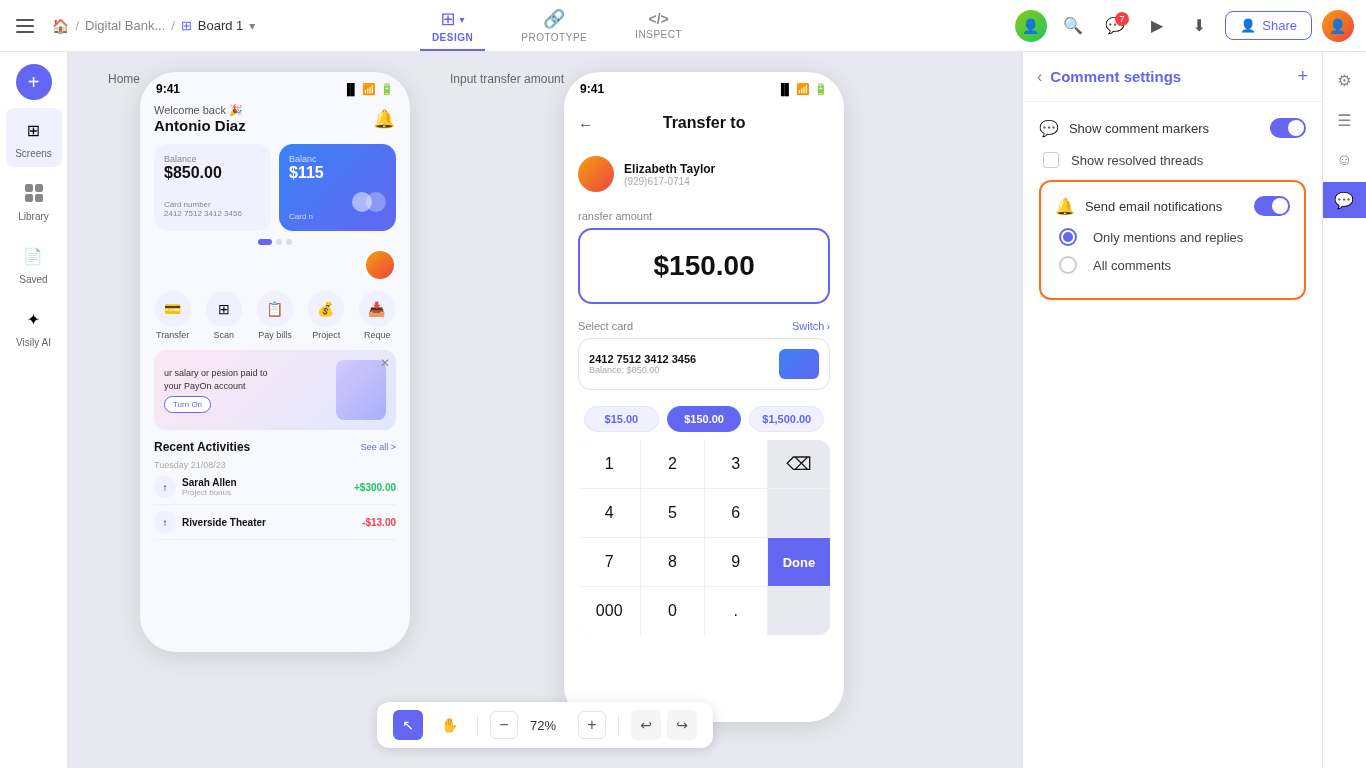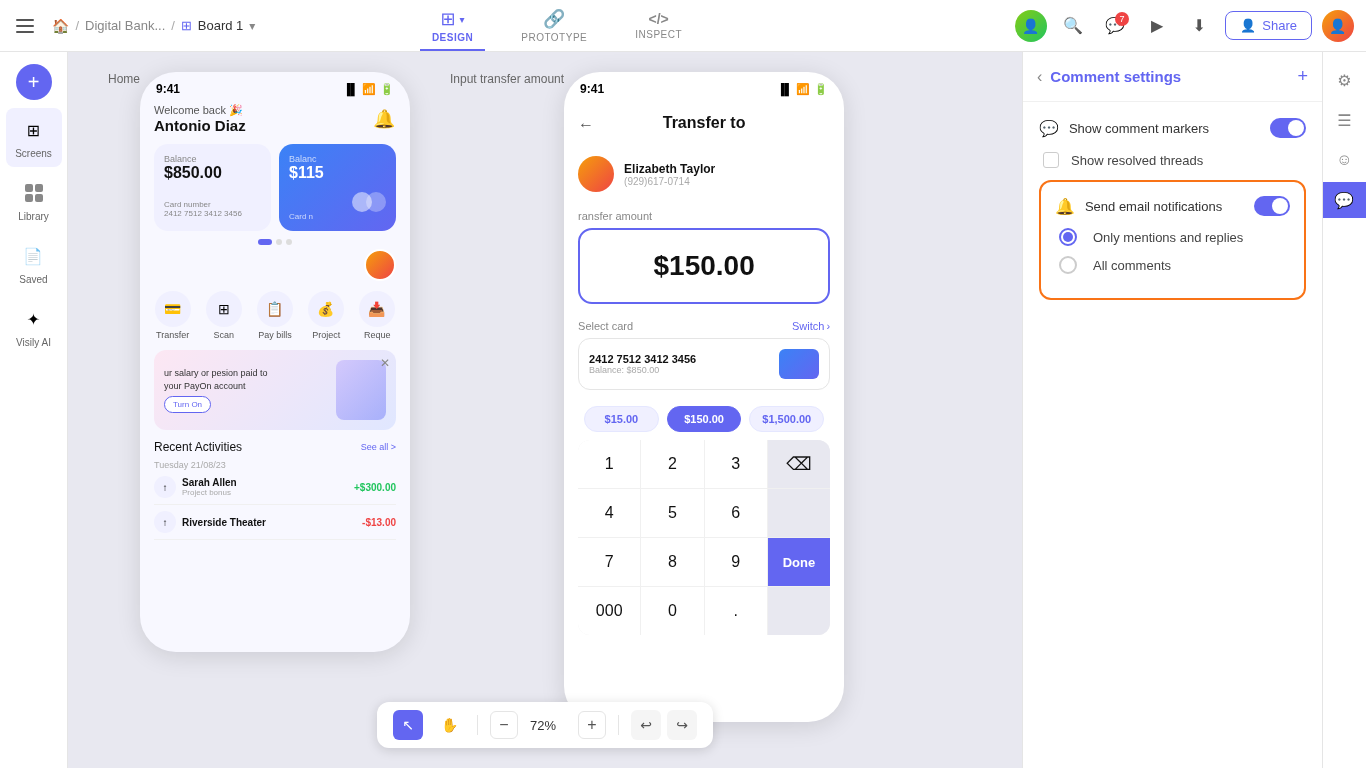--- a/index.html
+++ b/index.html
@@ -63,21 +63,21 @@
     .actions-row { display: flex; gap: 14px; margin-top: 10px; justify-content: space-around; }
     .action-item { display: flex; flex-direction: column; align-items: center; gap: 3px; }
     .action-circle { width: 36px; height: 36px; border-radius: 50%; background: #f0f0ff; display: flex; align-items: center; justify-content: center; font-size: 14px; }
     .action-label { font-size: 9px; color: #555; }
     .promo-card { background: linear-gradient(135deg, #fce7f3, #e0e7ff); border-radius: 12px; padding: 10px; margin-top: 10px; display: flex; align-items: center; justify-content: space-between; position: relative; }
     .promo-text { font-size: 9px; color: #333; max-width: 120px; line-height: 1.4; }
     .promo-btn { background: #fff; border-radius: 10px; padding: 3px 8px; font-size: 8px; color: #6366f1; border: 1px solid #6366f1; margin-top: 4px; display: inline-block; }
     .promo-close { position: absolute; top: 6px; right: 6px; font-size: 12px; color: #888; cursor: pointer; }
     .promo-figure { width: 50px; height: 60px; background: linear-gradient(135deg, #c4b5fd, #818cf8); border-radius: 8px; opacity: 0.6; }
     .recent-header { display: flex; justify-content: space-between; align-items: center; margin-top: 10px; }
-    .recent-title { font-size: 12px; font-weight: 400; color: #111; }
+    .recent-title { font-size: 12px; font-weight: 700; color: #111; }
     .see-all { font-size: 9px; color: #6366f1; }
     .activity-date { font-size: 9px; color: #aaa; margin-top: 6px; }
     .activity-row { display: flex; align-items: center; justify-content: space-between; padding: 6px 0; border-bottom: 1px solid #f0f0f0; }
     .activity-left { display: flex; align-items: center; gap: 6px; }
     .activity-icon { width: 22px; height: 22px; border-radius: 50%; background: #f0f0ff; display: flex; align-items: center; justify-content: center; font-size: 10px; }
     .activity-name { font-size: 10px; font-weight: 600; color: #111; }
     .activity-sub { font-size: 8px; color: #aaa; }
     .activity-amount.pos { font-size: 10px; color: #22c55e; font-weight: 600; }
     .activity-amount.neg { font-size: 10px; color: #ef4444; font-weight: 600; }
 

